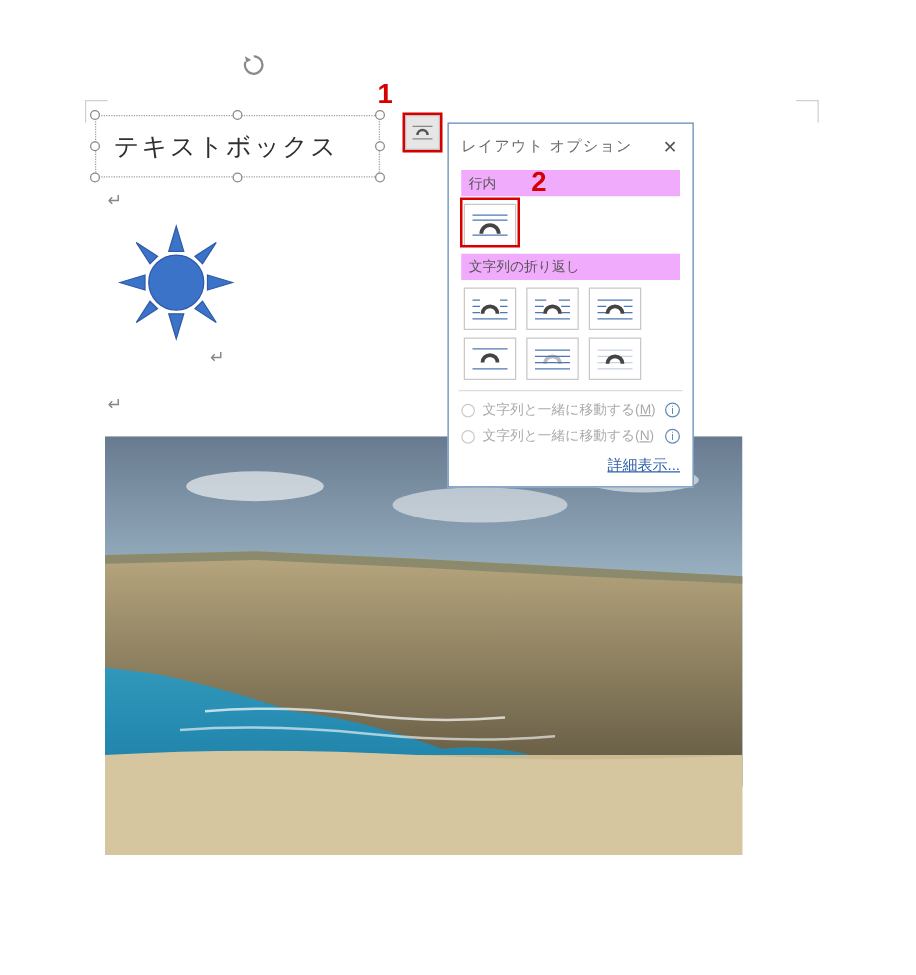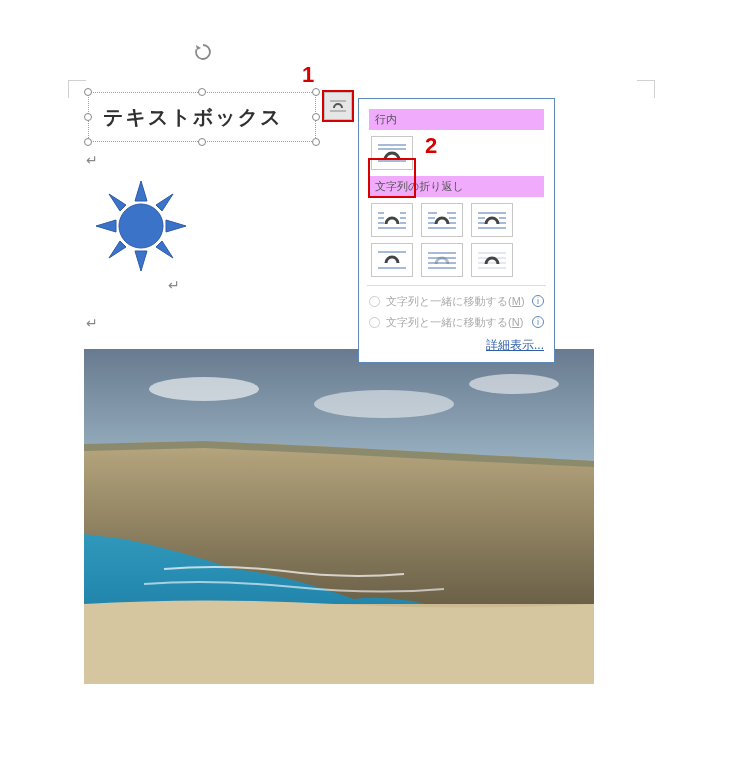--- a/index.html
+++ b/index.html
@@ -37,24 +37,23 @@
     top: 42px;
     left: 192px;
     width: 22px;
     height: 22px;
   }
 
   
   .textbox-wrap {
     position: absolute;
     top: 92px;
-    left: 88px;
+    left: 76px;
     width: 228px;
     height: 50px;
-    font-weight: bold;
   }
   .textbox {
     position: absolute;
     inset: 0;
     border: 1px dotted #9f9f9f;
     background: #fff;
     display: flex;
     align-items: center;
     padding-left: 14px;
     font-size: 20px;
@@ -308,20 +307,24 @@
     <line x1="2" y1="3" x2="18" y2="3" stroke="#888" stroke-width="1"></line>
     <line x1="2" y1="13" x2="18" y2="13" stroke="#888" stroke-width="1"></line>
     <path d="M6 10 a4 4 0 0 1 8 0" fill="none" stroke="#555" stroke-width="2"></path>
   </svg>
 </div>
 
 <div class="callout-num" style="top:62px;left:302px;">1</div>
 <div class="callout-box" style="top:90px;left:322px;width:32px;height:32px;"></div>
 
 <div class="layout-panel">
+  <div class="panel-header">
+    <span class="panel-title">レイアウト オプション</span>
+    <span class="panel-close">✕</span>
+  </div>
 
   <div class="section-label">行内</div>
   <div class="wrap-row">
     <div class="wrap-icon">
       <svg width="34" height="24" viewBox="0 0 34 24">
         <line x1="3" y1="4" x2="31" y2="4" stroke="#4f76b3" stroke-width="1"></line>
         <line x1="3" y1="8" x2="31" y2="8" stroke="#4f76b3" stroke-width="1"></line>
         <path d="M10 19 a7 7 0 0 1 14 0" fill="none" stroke="#444" stroke-width="3"></path>
         <line x1="3" y1="20" x2="31" y2="20" stroke="#4f76b3" stroke-width="1"></line>
       </svg>

